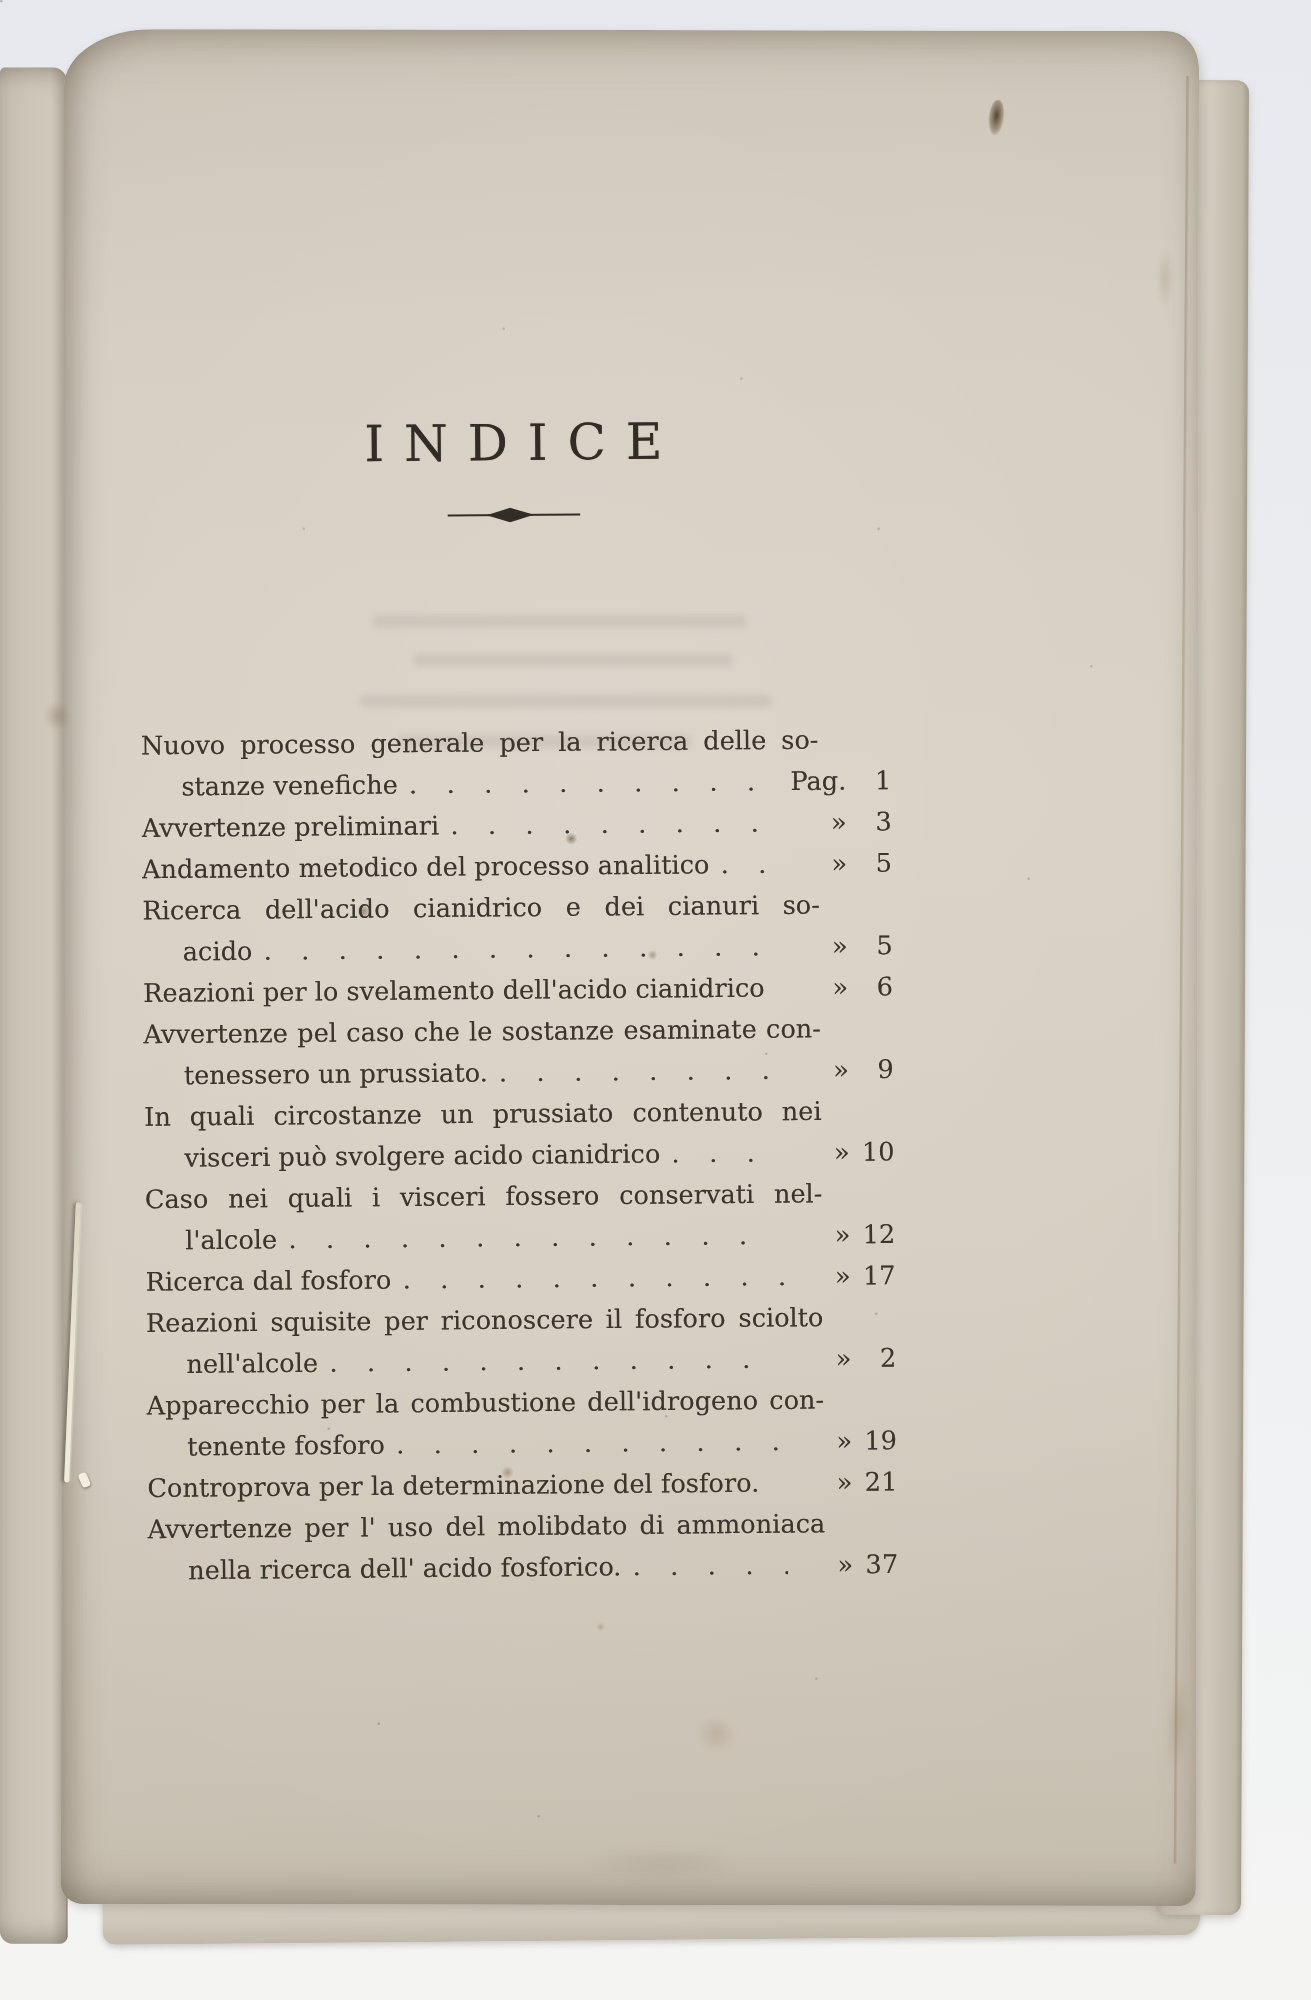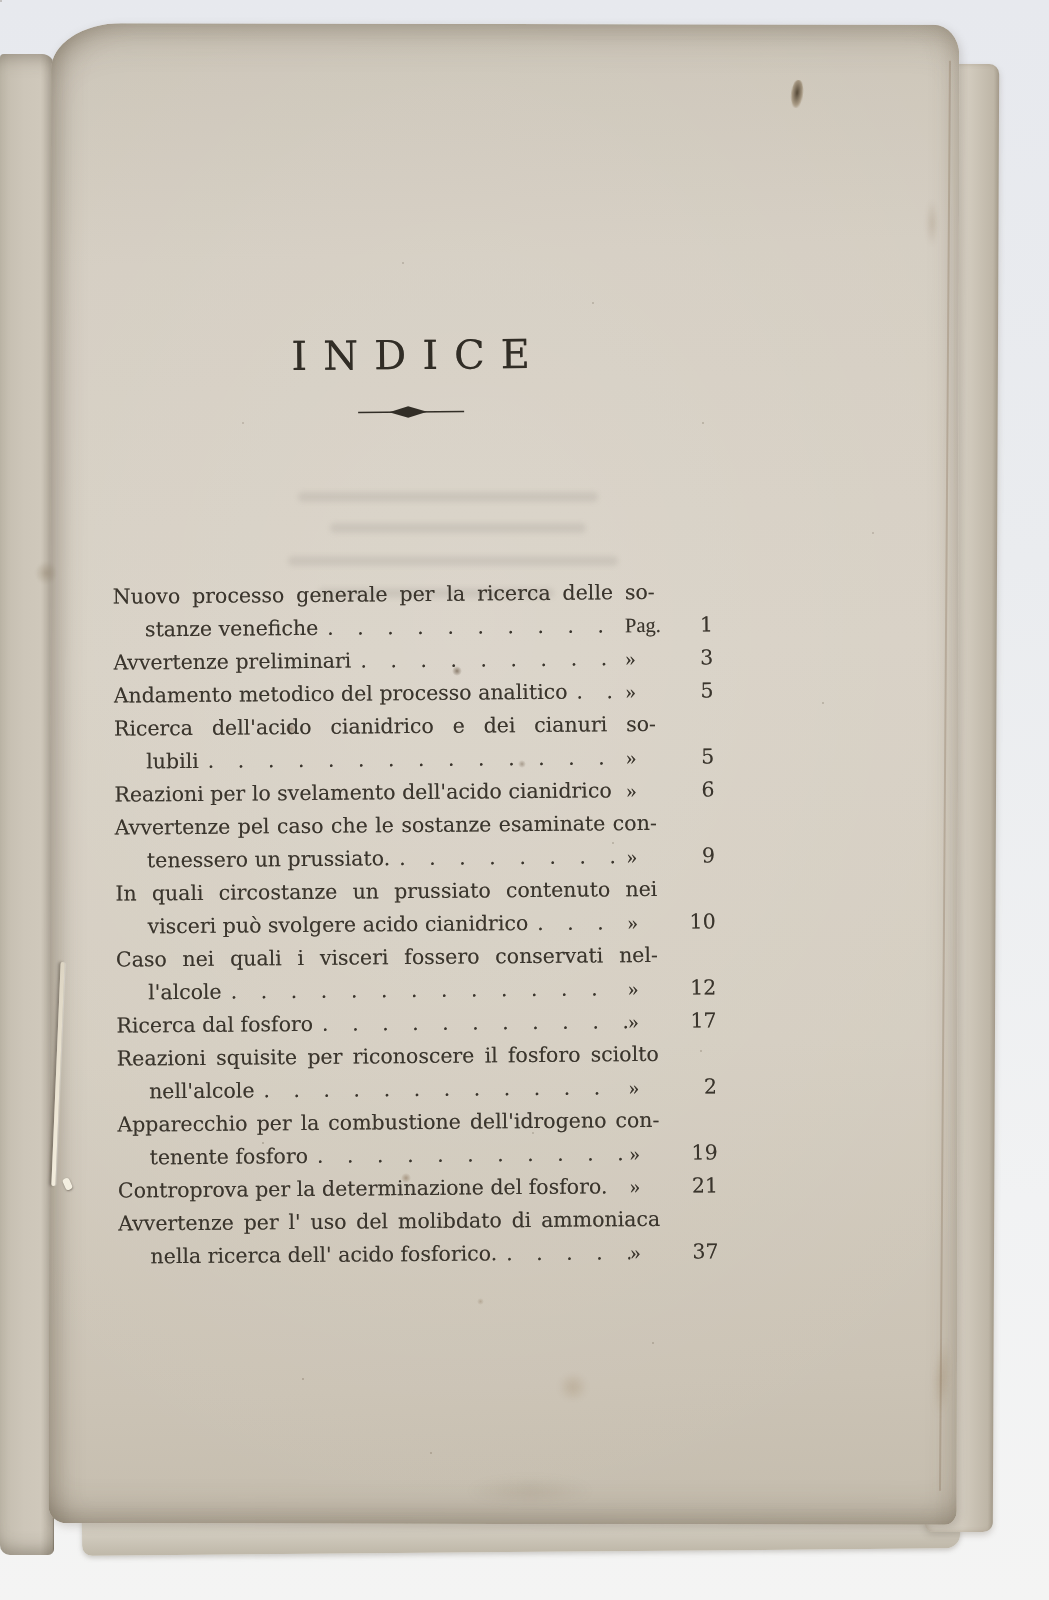--- a/index.html
+++ b/index.html
@@ -96,21 +96,21 @@
   .toc{margin-top:158px;font-size:20.5px;line-height:33px;
     text-shadow:0 0 .5px rgba(55,48,38,.45);}
   .entry{width:600px;}
   .wrap-line{width:542px;text-align:justify;text-align-last:justify;}
   .last-line{display:flex;align-items:baseline;width:600px;}
   .lm{flex:0 0 512px;display:flex;align-items:baseline;overflow:hidden;}
   .indented .lm .t{padding-left:32px;}
   .t{flex:0 0 auto;white-space:nowrap;}
   .leader{flex:1 1 0;overflow:hidden;white-space:nowrap;
     padding-left:9px;word-spacing:15px;letter-spacing:1px;}
-  .ref{flex:0 0 52px;text-align:left;white-space:nowrap;font-family:Liberation Serif, serif;}
+  .ref{flex:0 0 52px;text-align:right;white-space:nowrap;}
   .pg{flex:1 1 auto;text-align:right;white-space:nowrap;}
 </style>
 </head>
 <body>
 
 <div class="scene">
 
   <div class="left-leaf"></div>
   <div class="bottom-under"></div>
   <div class="right-under"></div>
@@ -182,21 +182,21 @@
             </div>
           <span class="ref">»</span>
           <span class="pg">5</span>
         </div>
       </div>
 
       <div class="entry">
         <div class="wrap-line">Ricerca dell'acido cianidrico e dei cianuri so-</div>
         <div class="last-line indented">
           <div class="lm">
-              <span class="t">lubili</span>
+              <span class="t">acido</span>
               <span class="leader">. . . . . . . . . . . . . .</span>
             </div>
           <span class="ref">»</span>
           <span class="pg">5</span>
         </div>
       </div>
 
       <div class="entry">
         <div class="last-line">
           <div class="lm">

